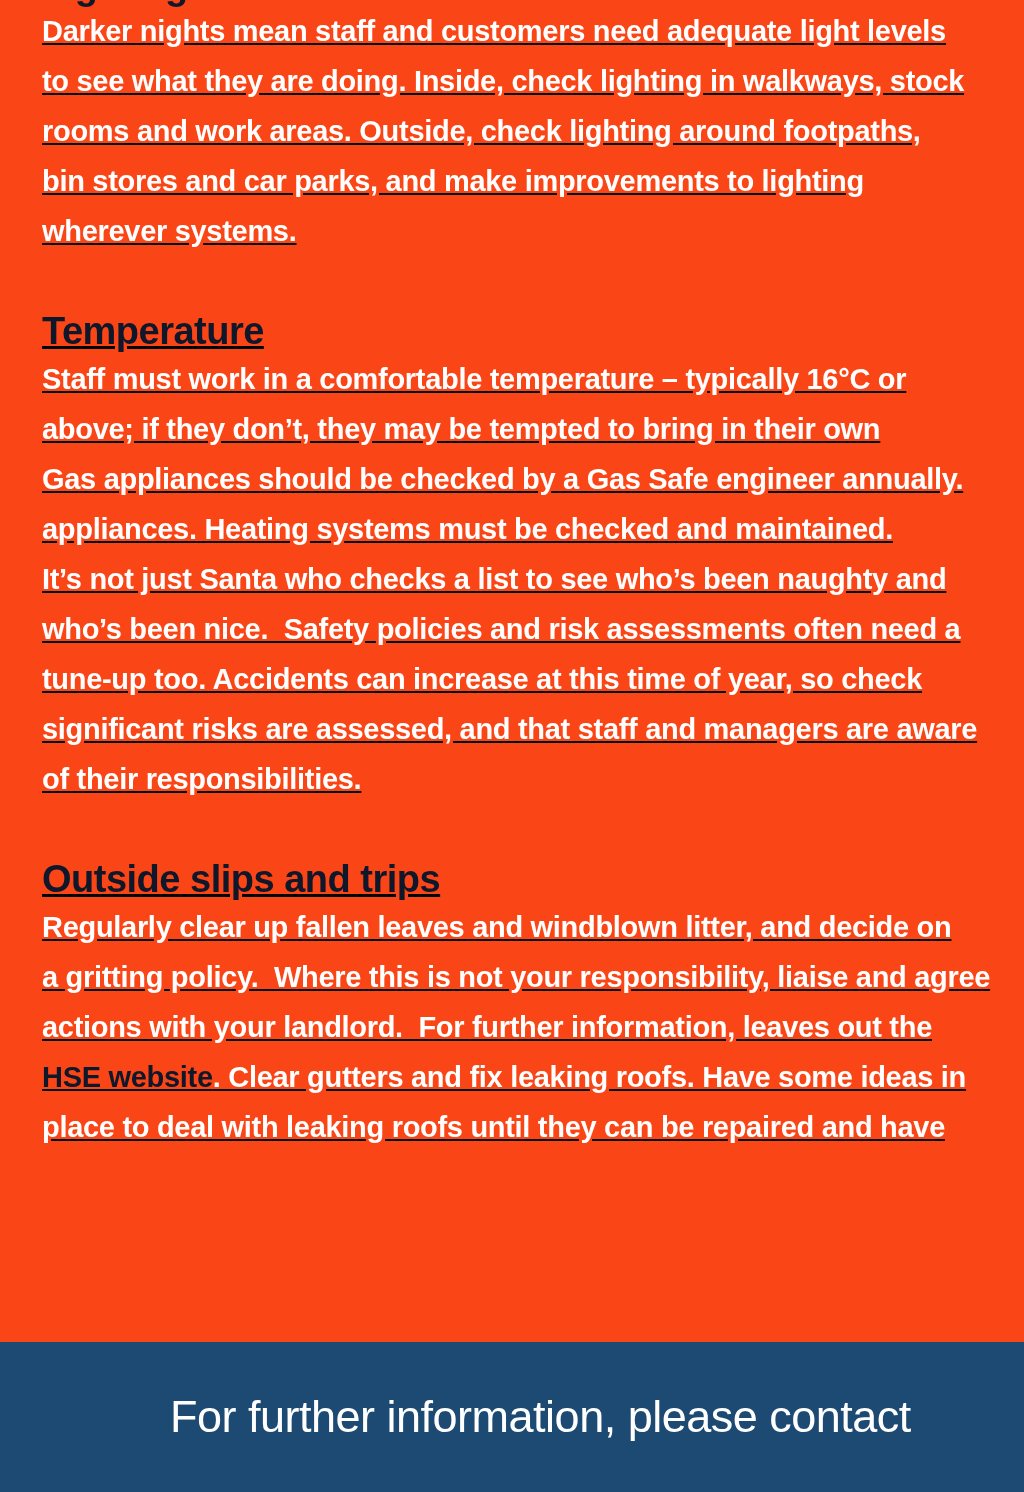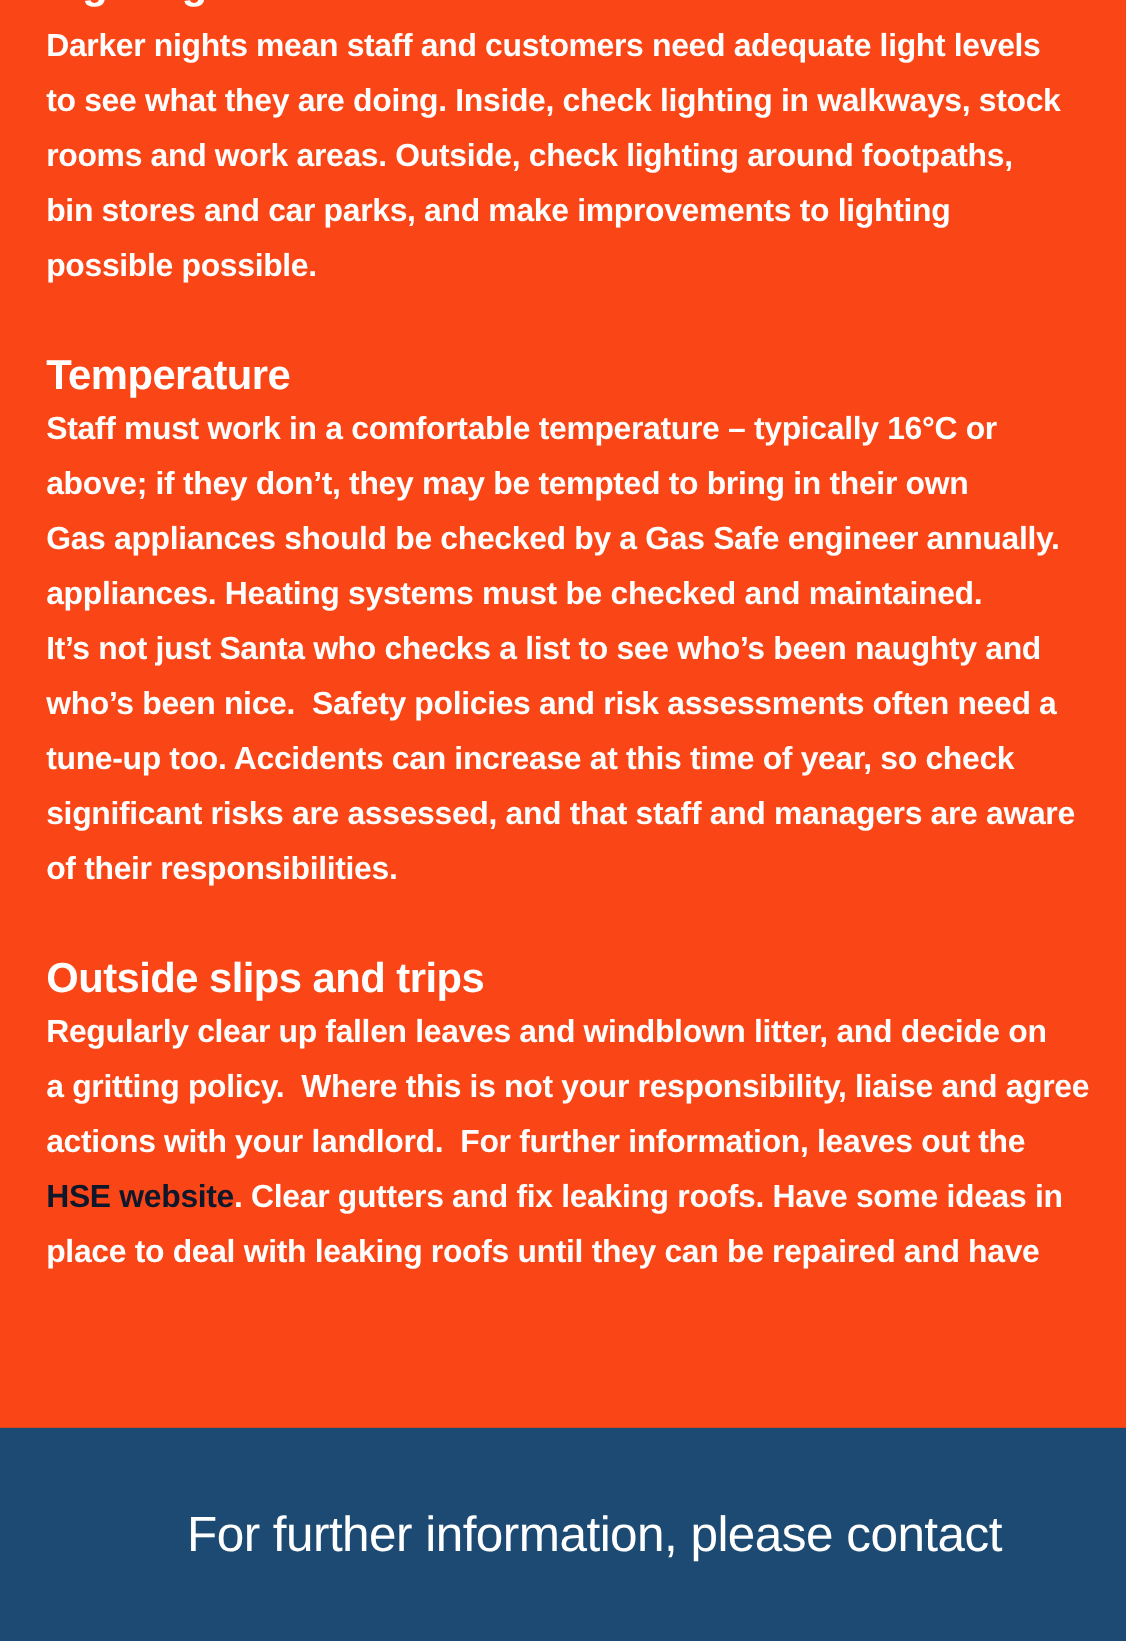--- a/index.html
+++ b/index.html
@@ -9,25 +9,26 @@
   }
   .page {
     position: relative;
     width: 1024px;
     height: 1492px;
     background: #fa4616;
     overflow: hidden;
     font-family: "Liberation Sans", sans-serif;
   }
   .content {
-    padding: 17px 0 0 42px;
+    padding: 6px 0 0 42px;
+    text-decoration: underline;
   }
   .heading {
     margin: 52px 0 0 0;
-    color: #ffffff;
+    color: #0f172a;
     font-size: 38px;
     line-height: 46px;
     font-weight: bold;
     letter-spacing: -0.5px;
   }
   .heading.clipped {
     position: absolute;
     top: -37px;
     left: 42px;
     margin: 0;
@@ -47,21 +48,21 @@
   .link {
     color: #0f172a;
     text-decoration: none;
     cursor: pointer;
   }
   .footer {
     position: absolute;
     left: 0;
     bottom: 0;
     width: 100%;
-    height: 194px;
+    height: 150px;
     background: #1d4a72;
     display: flex;
     align-items: center;
     overflow: hidden;
   }
   .footer-text {
     padding-left: 170px;
     color: #ffffff;
     font-size: 45px;
     font-weight: normal;
@@ -76,21 +77,21 @@
 
   <h2 class="heading clipped">Lighting</h2>
 
   <div class="content">
 
     <p class="para">
       <span class="line">Darker nights mean staff and customers need adequate light levels</span>
       <span class="line">to see what they are doing. Inside, check lighting in walkways, stock</span>
       <span class="line">rooms and work areas. Outside, check lighting around footpaths,</span>
       <span class="line">bin stores and car parks, and make improvements to lighting</span>
-      <span class="line">possible possible.</span>
+      <span class="line">wherever systems.</span>
     </p>
 
     <h2 class="heading">Temperature</h2>
 
     <p class="para">
       <span class="line">Staff must work in a comfortable temperature – typically 16°C or</span>
       <span class="line">above; if they don’t, they may be tempted to bring in their own</span>
       <span class="line">Gas appliances should be checked by a Gas Safe engineer annually.</span>
       <span class="line">appliances. Heating systems must be checked and maintained.</span>
     </p>

